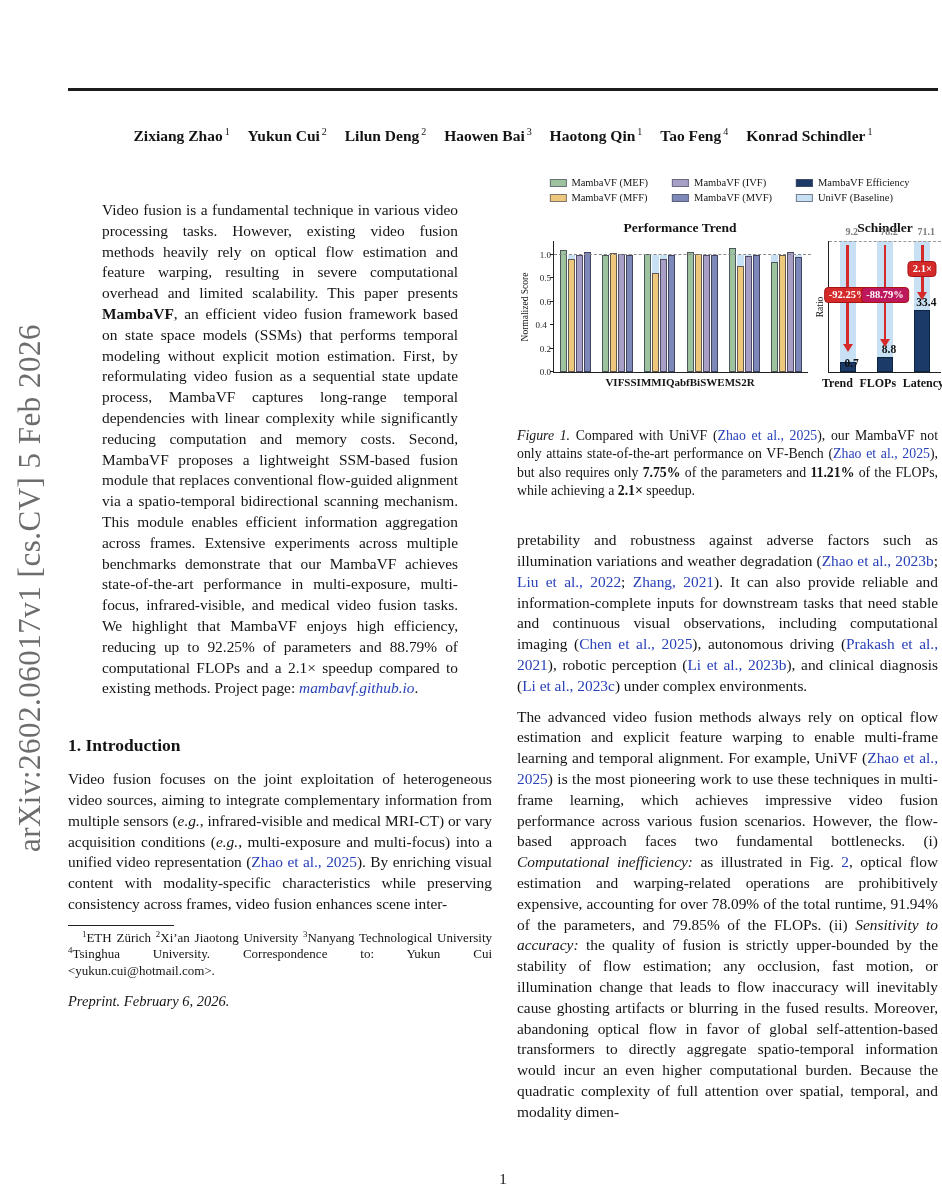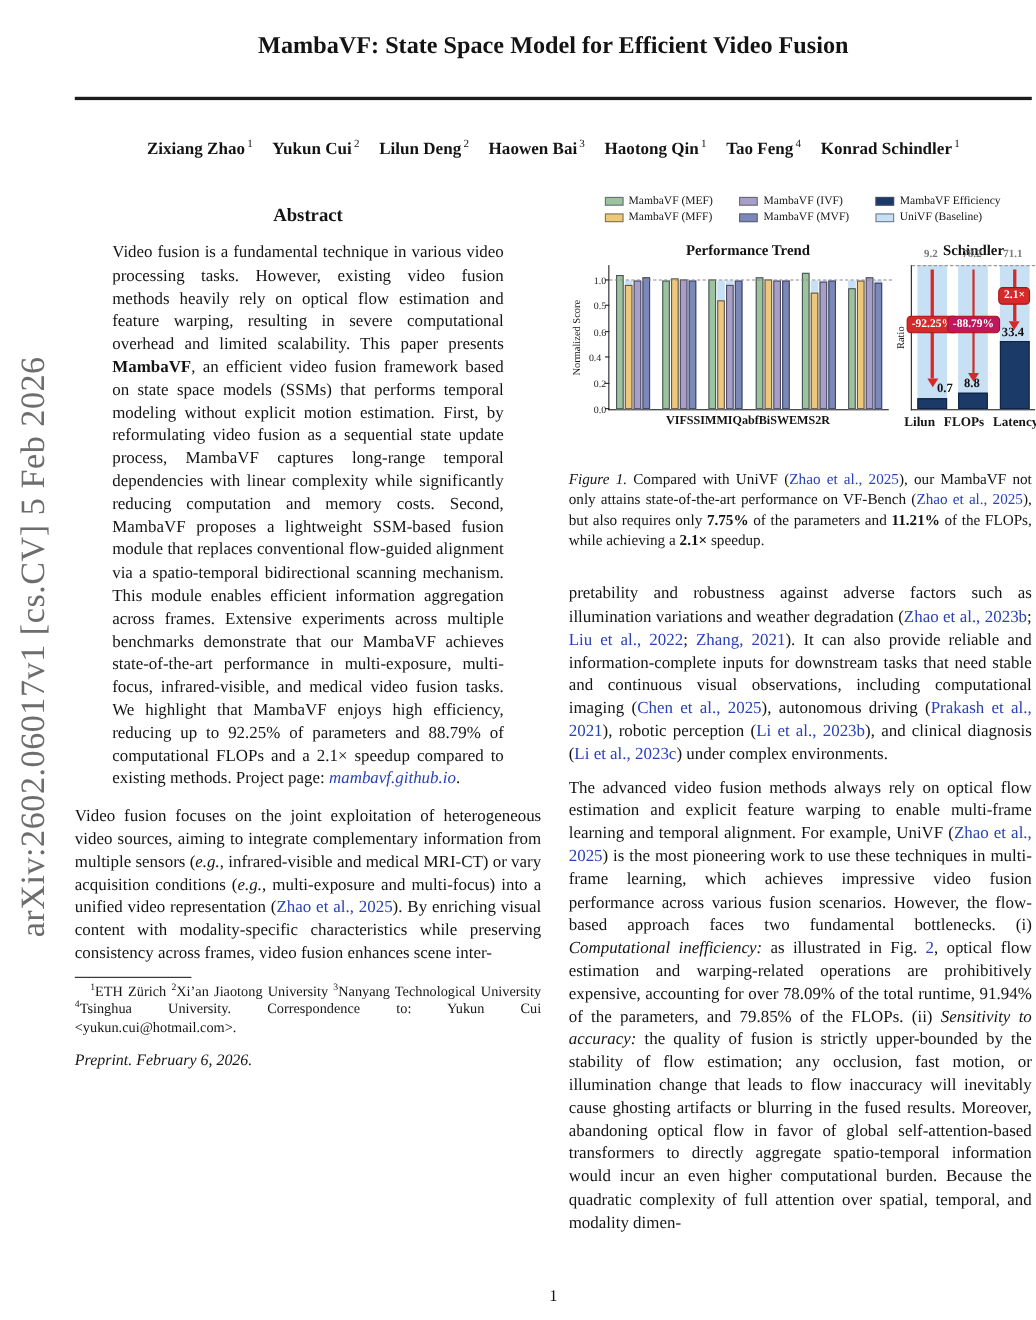--- a/index.html
+++ b/index.html
@@ -86,21 +86,21 @@
   .perf-groups{position:absolute; left:0; right:0; top:0; bottom:0; display:flex; justify-content:space-around; align-items:flex-end;}
   .perf-group{display:flex; align-items:flex-end; gap:1px; height:100%;}
   .bar-slot{position:relative; width:7px; height:100%;}
   .bar-base{position:absolute; bottom:0; left:0; width:100%;}
   .bar{position:absolute; bottom:0; left:0; width:100%; border:0.8px solid rgba(40,40,60,0.7); box-sizing:border-box;}
   .dash-line{position:absolute; left:0; right:-3px; border-top:1.3px dashed #8a8a8a; z-index:3;}
   .ytick{position:absolute; left:-23px; width:20px; text-align:right; font-size:9px; color:#222;}
   .ytickmark{position:absolute; left:-4px; width:4px; border-top:1.2px solid #222;}
   .perf-xlabels{position:absolute; left:34px; top:157px; width:254px; display:flex; justify-content:center; font-weight:bold; font-size:11px;}
   .eff-xlabels{position:absolute; left:8px; top:157px; width:122px; display:flex; justify-content:space-between; font-weight:bold; font-size:12px;}
-  .eff-col{position:relative; width:27px; height:100%;}
+  .eff-col{position:relative; width:16px; height:100%;}
   .eff-base{position:absolute; bottom:0; left:0; width:100%; height:100%;}
   .eff-dark{position:absolute; bottom:0; left:0; width:100%; border:1px solid #0f2440; box-sizing:border-box;}
   .eff-topval{position:absolute; top:-15px; left:-8px; width:40px; text-align:center; font-size:10px; font-weight:bold; color:#7a7a7a;}
   .eff-val{position:absolute; left:-8px; width:40px; text-align:center; font-weight:bold; font-size:11.5px; color:#111;}
   .eff-dash{position:absolute; left:0; right:0; top:0; border-top:1.4px dashed #999; z-index:1;}
   .eff-arrow{position:absolute; left:50%; margin-left:-1.25px; width:2.5px; background:#d42a2a; z-index:2;}
   .eff-arrowhead{
     position:absolute; left:50%; margin-left:-5px; width:0; height:0; z-index:2;
     border-left:5px solid transparent; border-right:5px solid transparent;
     border-top:8px solid #d42a2a;
@@ -114,37 +114,36 @@
   .caption{margin:30px 0 0 0; text-align:justify; font-size:13.8px; line-height:18.3px;}
   .page-number{position:absolute; left:503px; bottom:12px; transform:translateX(-50%); font-size:15px;}
 </style>
 </head>
 <body>
 
 <div class="page">
 
   <div class="arxiv-stamp">arXiv:2602.06017v1  [cs.CV]  5 Feb 2026</div>
 
-  <h1 class="title">MambaVF: State Space Model for Efficient Video Fusion</h1>
   <div class="title-rule"></div>
 
   <div class="authors">
     <span class="author"><span>Zixiang Zhao</span><sup>1</sup></span>
     <span class="author"><span>Yukun Cui</span><sup>2</sup></span>
     <span class="author"><span>Lilun Deng</span><sup>2</sup></span>
     <span class="author"><span>Haowen Bai</span><sup>3</sup></span>
     <span class="author"><span>Haotong Qin</span><sup>1</sup></span>
     <span class="author"><span>Tao Feng</span><sup>4</sup></span>
     <span class="author"><span>Konrad Schindler</span><sup>1</sup></span>
   </div>
 
   <div class="col-left">
-    <div class="abstract-heading">Abstract</div>
     <p class="abstract-body"><span>Video fusion is a fundamental technique in various video processing tasks. However, existing video fusion methods heavily rely on optical flow estimation and feature warping, resulting in severe computational overhead and limited scalability. This paper presents </span><span class="seg-bold">MambaVF</span><span>, an efficient video fusion framework based on state space models (SSMs) that performs temporal modeling without explicit motion estimation. First, by reformulating video fusion as a sequential state update process, MambaVF captures long-range temporal dependencies with linear complexity while significantly reducing computation and memory costs. Second, MambaVF proposes a lightweight SSM-based fusion module that replaces conventional flow-guided alignment via a spatio-temporal bidirectional scanning mechanism. This module enables efficient information aggregation across frames. Extensive experiments across multiple benchmarks demonstrate that our MambaVF achieves state-of-the-art performance in multi-exposure, multi-focus, infrared-visible, and medical video fusion tasks. We highlight that MambaVF enjoys high efficiency, reducing up to 92.25% of parameters and 88.79% of computational FLOPs and a 2.1× speedup compared to existing methods. Project page: </span><span class="seg-linkitalic">mambavf.github.io</span><span>.</span></p>
 
+    <h2 class="section-heading">1. Introduction</h2>
     <p class="body-par"><span>Video fusion focuses on the joint exploitation of heterogeneous video sources, aiming to integrate complementary information from multiple sensors (</span><span class="seg-italic">e.g.</span><span>, infrared-visible and medical MRI-CT) or vary acquisition conditions (</span><span class="seg-italic">e.g.</span><span>, multi-exposure and multi-focus) into a unified video representation (</span><span class="seg-link">Zhao et al., 2025</span><span>). By enriching visual content with modality-specific characteristics while preserving consistency across frames, video fusion enhances scene inter-</span></p>
 
     <div class="footnote-rule"></div>
     <p class="footnote"><span class="seg-sup">1</span><span>ETH Zürich </span><span class="seg-sup">2</span><span>Xi’an Jiaotong University </span><span class="seg-sup">3</span><span>Nanyang Technological University </span><span class="seg-sup">4</span><span>Tsinghua University. Correspondence to: Yukun Cui &lt;yukun.cui@hotmail.com&gt;.</span></p>
     <p class="preprint">Preprint. February 6, 2026.</p>
   </div>
 
   <div class="col-right">
     <div class="figure">
       <div class="legend" id="legend">
@@ -314,21 +313,21 @@
 
       <div class="eff-chart">
         <div class="eff-title">Schindler</div>
         <div class="eff-ylabel">Ratio</div>
         <div class="eff-plot" id="eff-plot">
             <div class="eff-dash"></div>
             <div class="eff-col">
               <div class="eff-base" style="background: rgb(200, 224, 244);"></div>
               <div class="eff-topval">9.2</div>
               <div class="eff-dark" style="height: 9.96739px; background: rgb(27, 58, 104);"></div>
-              <div class="eff-val" style="bottom: 13px; text-align: right;">0.7</div>
+              <div class="eff-val" style="bottom: 3px;">0.7</div>
               <div class="eff-arrow" style="top: 4px; height: 99.0326px; background: rgb(212, 42, 42);"></div>
               <div class="eff-arrowhead" style="top: 103.033px; border-top-color: rgb(212, 42, 42);"></div>
               <div class="eff-badge" style="top: 46px; background: rgb(212, 42, 42);">-92.25%</div>
             </div>
             <div class="eff-col">
               <div class="eff-base" style="background: rgb(200, 224, 244);"></div>
               <div class="eff-topval">78.2</div>
               <div class="eff-dark" style="height: 14.7417px; background: rgb(27, 58, 104);"></div>
               <div class="eff-val" style="bottom: 16.7417px;">8.8</div>
               <div class="eff-arrow" style="top: 4px; height: 94.2583px; background: rgb(212, 42, 42);"></div>
@@ -339,21 +338,21 @@
               <div class="eff-base" style="background: rgb(200, 224, 244);"></div>
               <div class="eff-topval">71.1</div>
               <div class="eff-dark" style="height: 61.5387px; background: rgb(27, 58, 104);"></div>
               <div class="eff-val" style="bottom: 63.5387px;">33.4</div>
               <div class="eff-arrow" style="top: 4px; height: 47.4613px; background: rgb(212, 42, 42);"></div>
               <div class="eff-arrowhead" style="top: 51.4613px; border-top-color: rgb(212, 42, 42);"></div>
               <div class="eff-badge" style="top: 20px; background: rgb(212, 42, 42);">2.1×</div>
             </div>
           </div>
         <div class="eff-xlabels" id="eff-xlabels">
-            <div>Lilun</div>
+            <div>Trend</div>
             <div>FLOPs</div>
             <div>Latency</div>
           </div>
       </div>
     </div>
 
     <p class="caption"><span class="seg-italic">Figure 1.</span><span> Compared with UniVF (</span><span class="seg-link">Zhao et al., 2025</span><span>), our MambaVF not only attains state-of-the-art performance on VF-Bench (</span><span class="seg-link">Zhao et al., 2025</span><span>), but also requires only </span><span class="seg-bold">7.75%</span><span> of the parameters and </span><span class="seg-bold">11.21%</span><span> of the FLOPs, while achieving a </span><span class="seg-bold">2.1×</span><span> speedup.</span></p>
     <p class="body-par" style="margin-top:30px;"><span>pretability and robustness against adverse factors such as illumination variations and weather degradation (</span><span class="seg-link">Zhao et al., 2023b</span><span>; </span><span class="seg-link">Liu et al., 2022</span><span>; </span><span class="seg-link">Zhang, 2021</span><span>). It can also provide reliable and information-complete inputs for downstream tasks that need stable and continuous visual observations, including computational imaging (</span><span class="seg-link">Chen et al., 2025</span><span>), autonomous driving (</span><span class="seg-link">Prakash et al., 2021</span><span>), robotic perception (</span><span class="seg-link">Li et al., 2023b</span><span>), and clinical diagnosis (</span><span class="seg-link">Li et al., 2023c</span><span>) under complex environments.</span></p>
     <p class="body-par para-space"><span>The advanced video fusion methods always rely on optical flow estimation and explicit feature warping to enable multi-frame learning and temporal alignment. For example, UniVF (</span><span class="seg-link">Zhao et al., 2025</span><span>) is the most pioneering work to use these techniques in multi-frame learning, which achieves impressive video fusion performance across various fusion scenarios. However, the flow-based approach faces two fundamental bottlenecks. (i) </span><span class="seg-italic">Computational inefficiency:</span><span> as illustrated in Fig. </span><span class="seg-link">2</span><span>, optical flow estimation and warping-related operations are prohibitively expensive, accounting for over 78.09% of the total runtime, 91.94% of the parameters, and 79.85% of the FLOPs. (ii) </span><span class="seg-italic">Sensitivity to accuracy:</span><span> the quality of fusion is strictly upper-bounded by the stability of flow estimation; any occlusion, fast motion, or illumination change that leads to flow inaccuracy will inevitably cause ghosting artifacts or blurring in the fused results. Moreover, abandoning optical flow in favor of global self-attention-based transformers to directly aggregate spatio-temporal information would incur an even higher computational burden. Because the quadratic complexity of full attention over spatial, temporal, and modality dimen-</span></p>
   </div>

